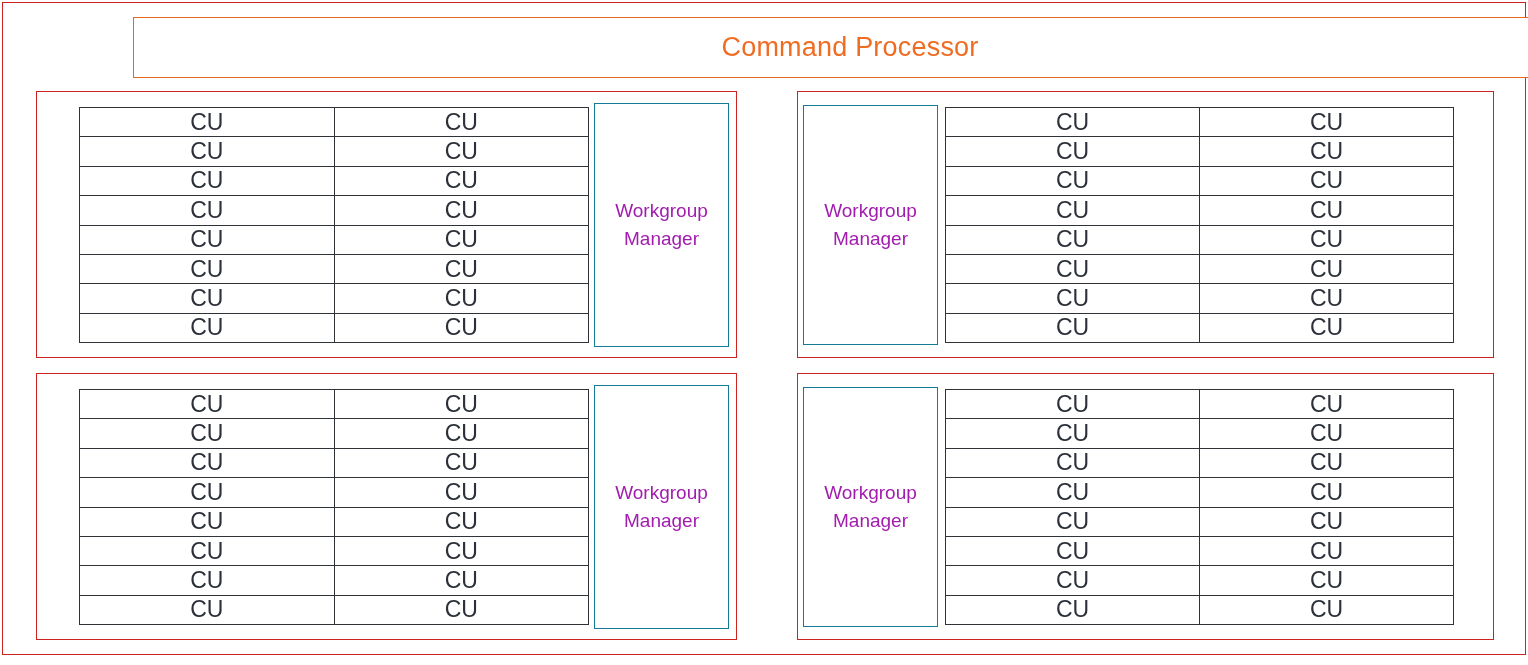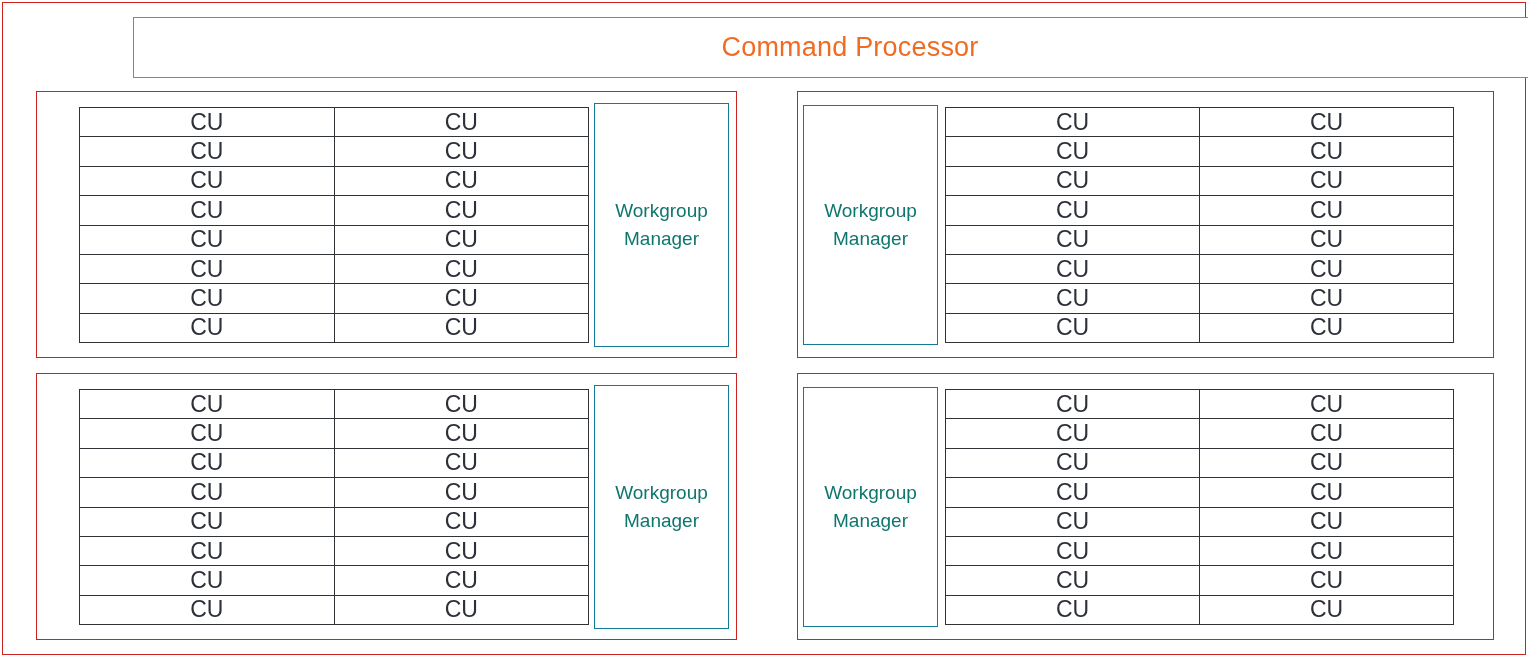--- a/index.html
+++ b/index.html
@@ -103,21 +103,21 @@
     background: #ffffff;
     display: flex;
     align-items: center;
     justify-content: center;
     text-align: center;
   }
   .wgm-left  { left: 5px;   top: 13px; width: 135px; height: 240px; }
   .wgm-right { left: 557px; top: 11px; width: 135px; height: 244px; }
 
   .wgm-label {
-    color: #0f766e;
+    color: #a21caf;
     font-size: 19px;
     line-height: 1.45;
     font-weight: 400;
     white-space: pre-line;
   }
 </style>
 </head>
 <body>
 
 <div id="canvas">

